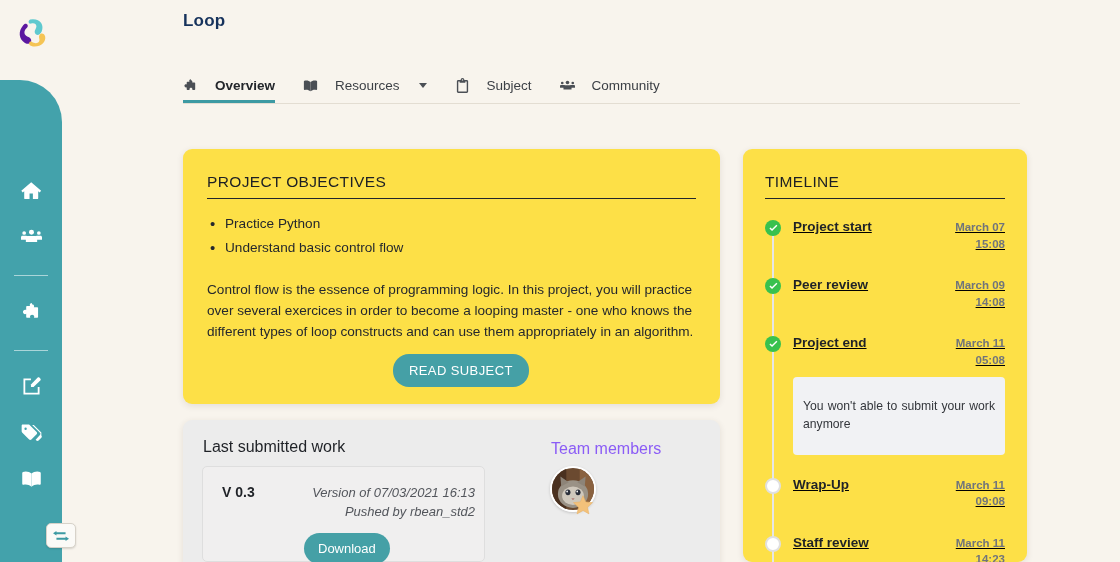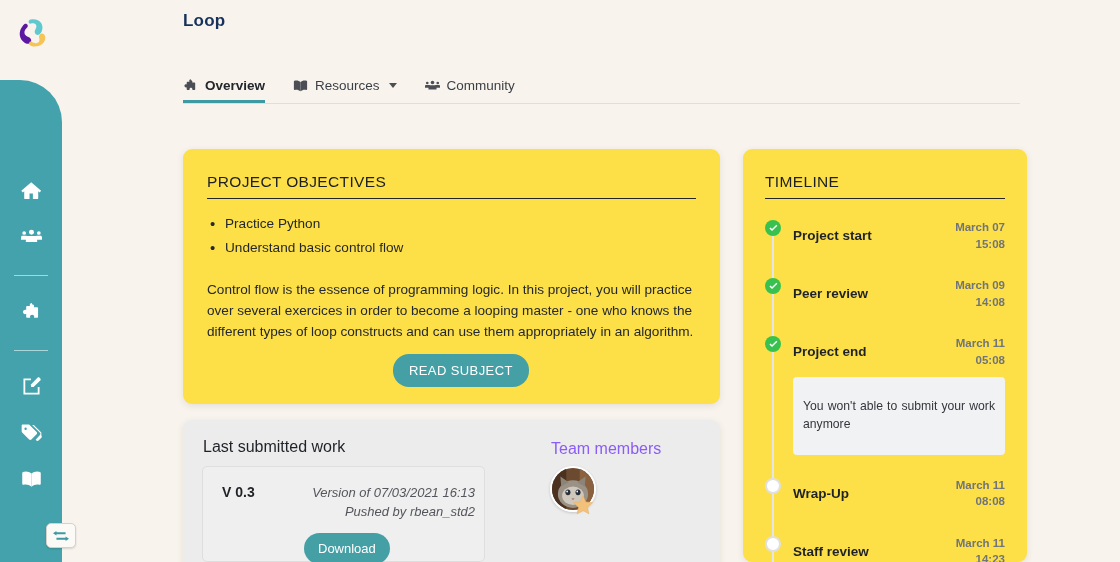--- a/index.html
+++ b/index.html
@@ -57,21 +57,21 @@
   }
 
   
   .tabbar {
     position: absolute; left: 183px; top: 68px;
     width: 837px; height: 36px;
     border-bottom: 1px solid #e3ddd2;
     display: flex; align-items: flex-start;
   }
   .tab {
-    display: flex; align-items: center; gap: 7px;
+    display: flex; align-items: center; gap: 17px;
     height: 34px;
     padding: 0 14px;
     font-size: 13.5px; color: #3b3f45;
     cursor: pointer; white-space: nowrap;
     position: relative;
   }
   .tab:first-child { padding-left: 0; }
   .tab.active { font-weight: bold; color: #23262b; }
   .tab.active::after {
     content: ""; position: absolute;
@@ -197,21 +197,21 @@
     min-height: 58px;
   }
   .tl-dot {
     position: absolute; left: 0; top: 1px;
     width: 16px; height: 16px; border-radius: 50%;
     background: #38c14e;
     display: flex; align-items: center; justify-content: center;
   }
   .tl-dot.pending { background: #ffffff; border: 2px solid #e0e0e0; }
   .tl-dot svg { width: 9px; height: 9px; fill: #ffffff; }
-  .tl-row { display: flex; justify-content: space-between; align-items: center; }
+  .tl-row { display: flex; justify-content: space-between; align-items: flex-start; text-decoration: underline; }
   .tl-label { font-size: 13.5px; font-weight: bold; color: #1f2227; }
   .tl-when { text-align: right; font-size: 11.5px; font-weight: bold; color: #70747b; line-height: 1.45; }
   .tl-note {
     margin: 9px 0 0 0;
     background: #f1f2f4;
     border-radius: 4px;
     padding: 21px 10px;
     font-size: 12.2px; color: #33363b;
     text-align: justify; line-height: 1.45;
   }
@@ -296,20 +296,28 @@
       <span>
         <svg viewBox="0 0 576 512">
             <path d="M288 120C252 86 190 62 130 62c-28 0-54 5-76 13-12 4-20 16-20 29v296c0 20 20 34 39 28 18-6 38-9 57-9 52 0 112 22 158 60V120z"></path>
             <path d="M522 75c-22-8-48-13-76-13-60 0-122 24-158 58v359c46-38 106-60 158-60 19 0 39 3 57 9 19 6 39-8 39-28V104c0-13-8-25-20-29z"></path>
           </svg>
       </span>
       <span>Resources</span>
       <span class="caret"></span>
     </div>
 
+    <div class="tab">
+      <span>
+        <svg viewBox="0 0 384 512">
+            <path d="M336 64h-80c0-35-29-64-64-64s-64 29-64 64H48C21 64 0 85 0 112v352c0 27 21 48 48 48h288c27 0 48-21 48-48V112c0-27-21-48-48-48zM192 40a24 24 0 1 1 0 48 24 24 0 0 1 0-48zm144 420H48V116h48v44h192v-44h48z"></path>
+          </svg>
+      </span>
+      <span>Subject</span>
+    </div>
 
 
     <div class="tab">
       <span>
         <svg viewBox="0 0 640 512">
             <circle cx="96" cy="150" r="56"></circle>
             <circle cx="544" cy="150" r="56"></circle>
             <circle cx="320" cy="130" r="76"></circle>
             <path d="M150 232h-108C18 232 0 252 0 278v78h180c0-58 26-94 40-108-14-10-44-16-70-16z"></path>
             <path d="M598 232h-108c-26 0-56 6-70 16 14 14 40 50 40 108h180v-78c0-26-18-46-42-46z"></path>
@@ -415,21 +423,21 @@
         </div>
         <div class="tl-note">You won't able to submit your work anymore</div>
       </div>
 
       <div class="tl-item" style="margin-top:22px">
         <div class="tl-dot pending"></div>
         <div class="tl-row">
           <div class="tl-label">Wrap-Up</div>
           <div class="tl-when">
             <div>March 11</div>
-            <div>08:08</div>
+            <div>09:08</div>
           </div>
         </div>
       </div>
 
       <div class="tl-item">
         <div class="tl-dot pending"></div>
         <div class="tl-row">
           <div class="tl-label">Staff review</div>
           <div class="tl-when">
             <div>March 11</div>

